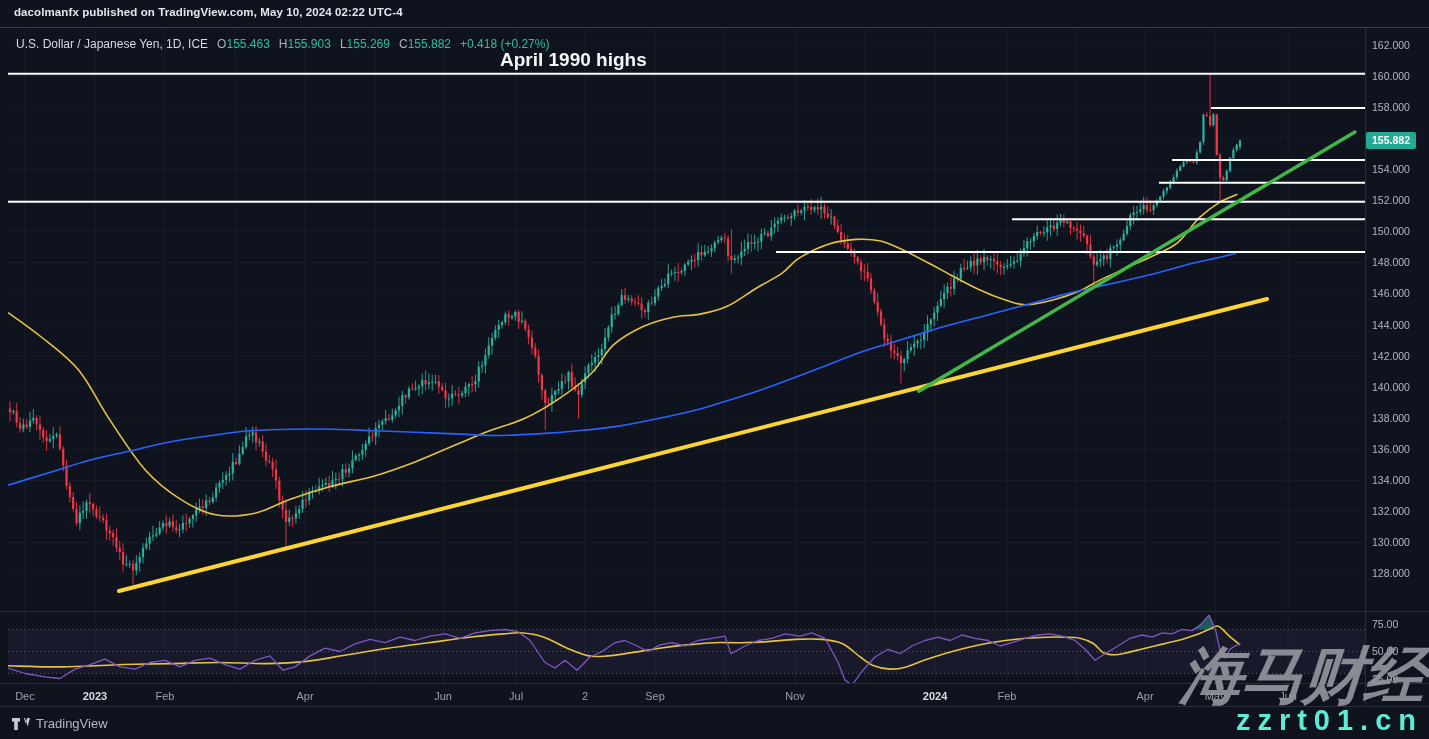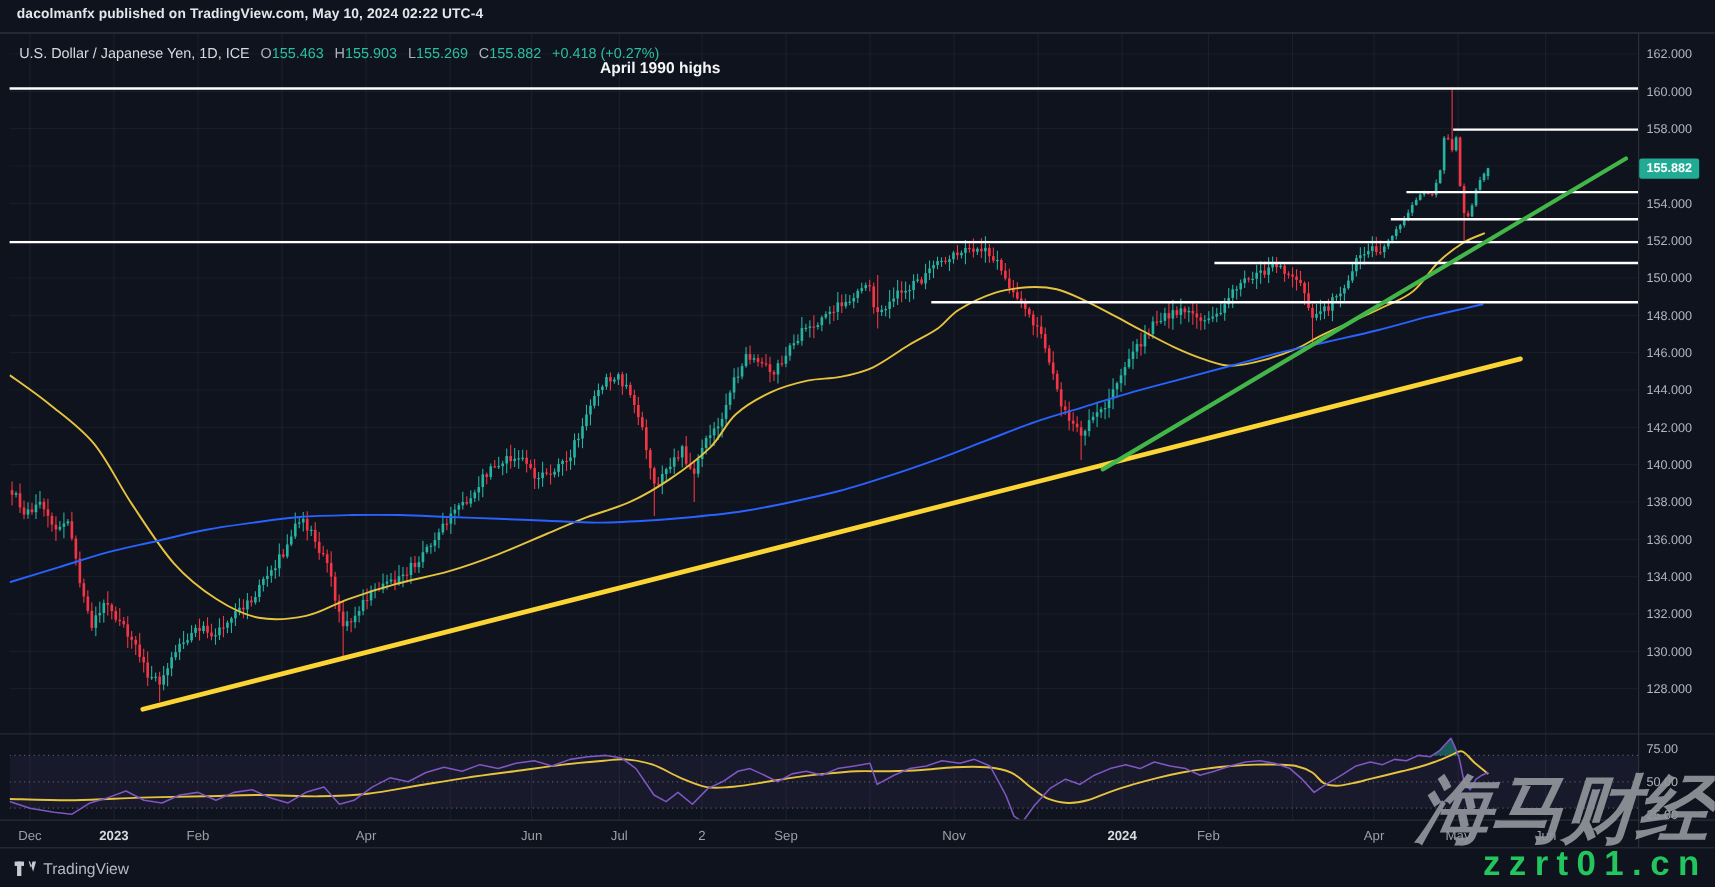--- a/index.html
+++ b/index.html
@@ -4,29 +4,29 @@
 <style>
   html,body{margin:0;padding:0;background:#0f131d;}
   body{width:1429px;height:739px;position:relative;overflow:hidden;
        font-family:"Liberation Sans",sans-serif;-webkit-font-smoothing:antialiased;}
   .abs{position:absolute;}
   #attribution{left:14px;top:6px;font-size:11.5px;font-weight:700;color:#e4e6ec;letter-spacing:.1px;}
   #symbol-row{left:16px;top:37px;font-size:12px;color:#d6d9e0;white-space:nowrap;}
   #symbol-row .ohlc-k{color:#aeb2bc;margin-left:9px;}
   #symbol-row .ohlc-v{color:#2bbfa4;}
   #symbol-row .chg{color:#2bbfa4;margin-left:9px;}
-  #annotation{left:500px;top:49px;font-size:13px;font-weight:700;color:#f4f5f7;text-align:center;}
+  #annotation{left:500px;top:49px;font-size:19px;font-weight:700;color:#f4f5f7;text-align:center;}
   #price-badge{left:1366px;top:132px;width:50px;height:17px;background:#22ab94;color:#ffffff;
                font-size:10.5px;font-weight:700;text-align:center;line-height:17px;border-radius:2px;}
   #footer{left:0;top:706px;width:1429px;height:33px;border-top:1px solid #2a2e39;}
   #footer .brand{position:absolute;left:36px;top:9px;font-size:13px;color:#b4b8c1;}
   #tv-logo{position:absolute;left:12px;top:9px;}
   #wm-cn{right:4px;bottom:32px;font-size:62px;line-height:62px;font-weight:700;font-style:italic;
          color:#92959c;opacity:.92;letter-spacing:-1px;transform:skewX(-4deg);white-space:nowrap;}
-  #wm-url{right:6px;bottom:2px;font-size:29px;font-weight:700;color:#22c55e;letter-spacing:7px;white-space:nowrap;}
+  #wm-url{right:6px;bottom:2px;font-size:29px;font-weight:700;color:#5eead4;letter-spacing:7px;white-space:nowrap;}
   svg text{font-family:"Liberation Sans",sans-serif;}
 </style>
 </head>
 <body>
 
 <svg id="chart" class="abs" style="left:0;top:0" width="1429" height="739">
     <defs>
       <clipPath id="mainClip">
         <rect x="8" y="28" width="1357" height="583"></rect>
       </clipPath>

